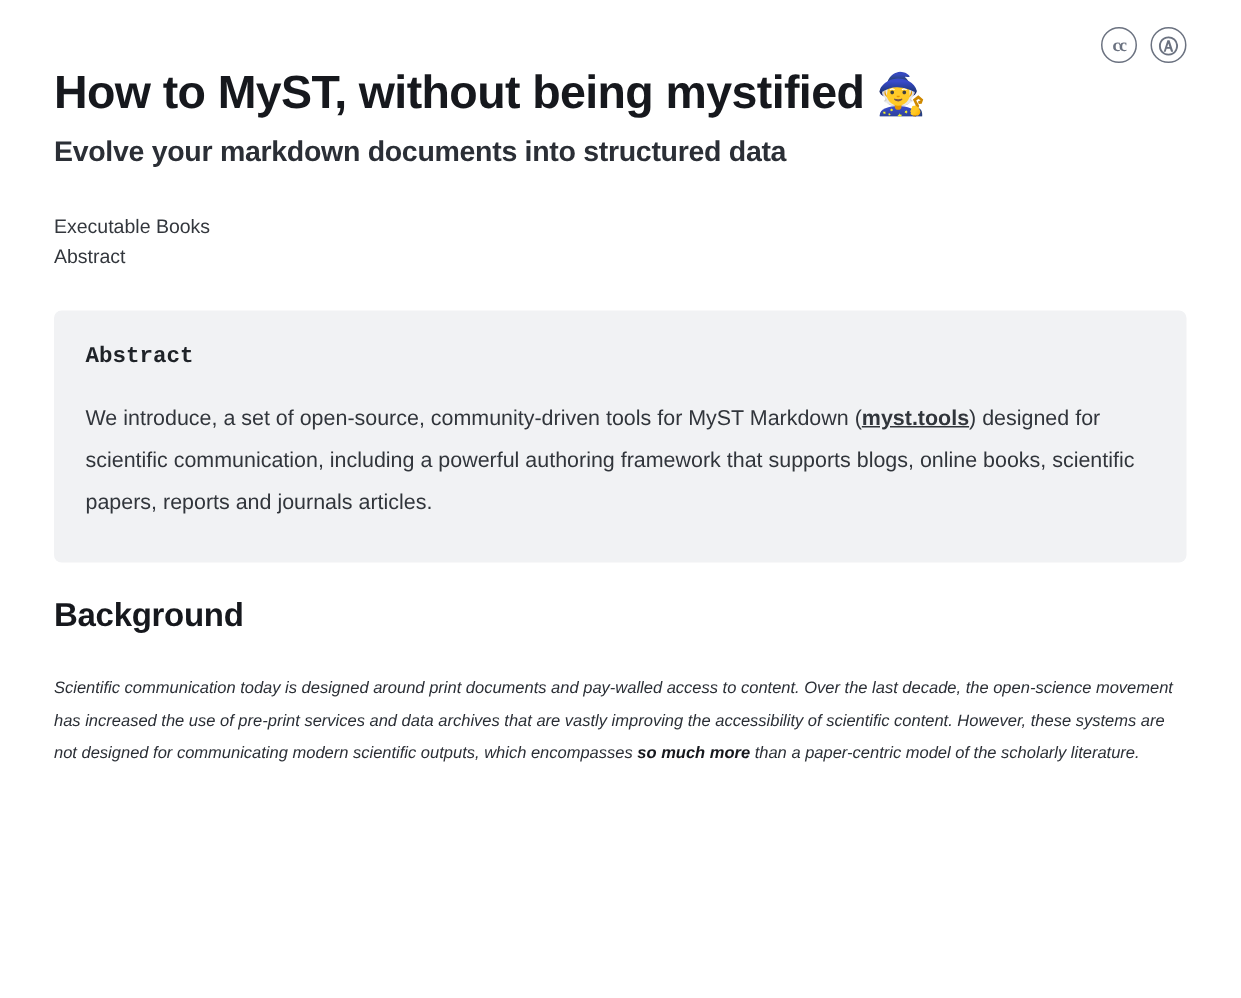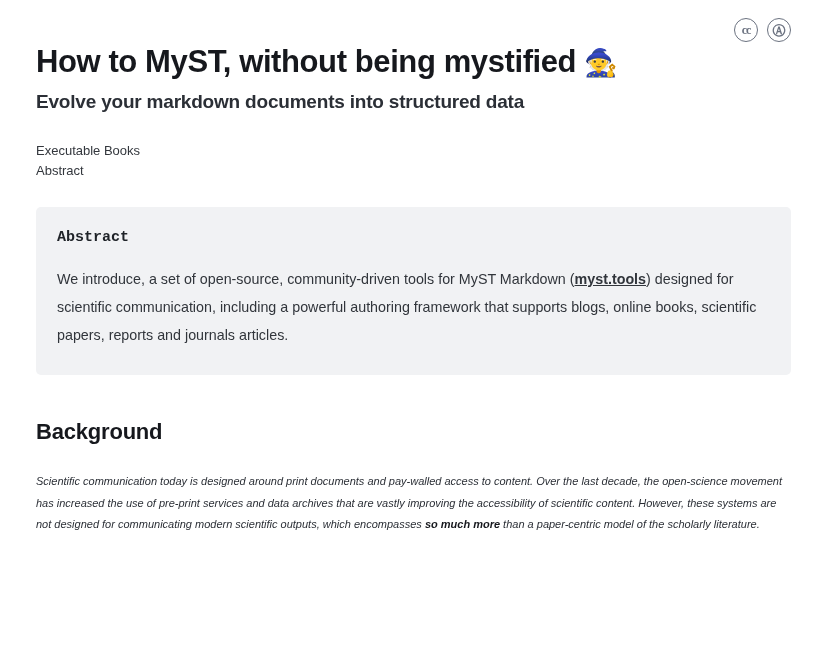--- a/index.html
+++ b/index.html
@@ -144,21 +144,21 @@
     color: #31353b;
   }
   .abstract-body a {
     color: #31353b;
     font-weight: bold;
     text-decoration: underline;
   }
 
   
   .section-title {
-    margin: 44px 0 0 0;
+    margin: 22px 0 0 0;
     font-size: 22px;
     font-weight: bold;
     color: #16181d;
     letter-spacing: -0.2px;
   }
   .body-text {
     margin: 26px 0 0 0;
     font-size: 11px;
     line-height: 1.92;
     color: #2b2f36;

